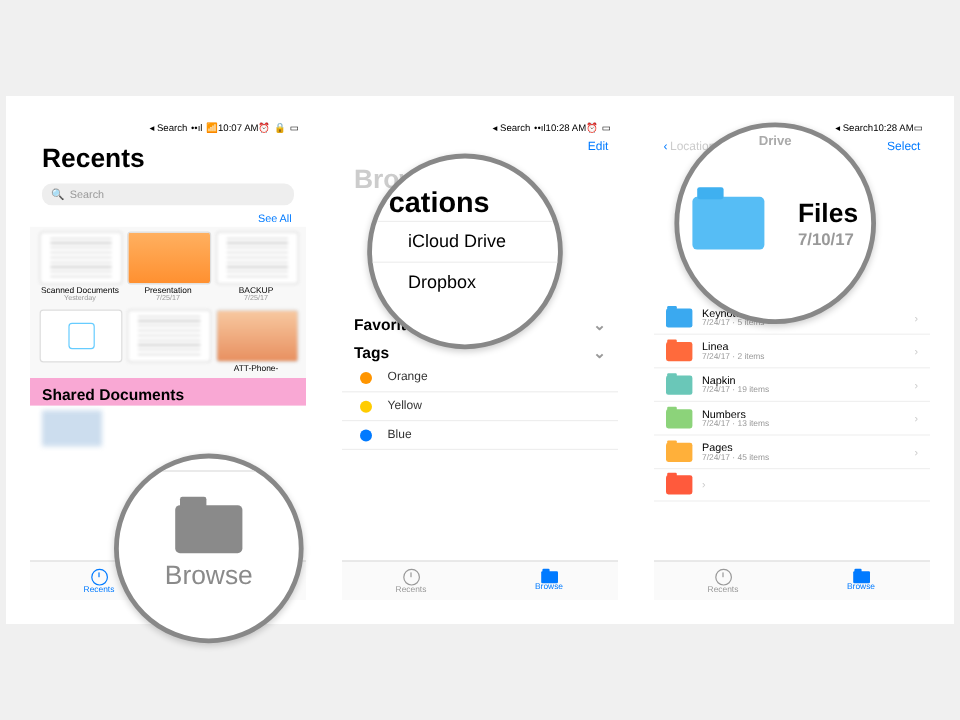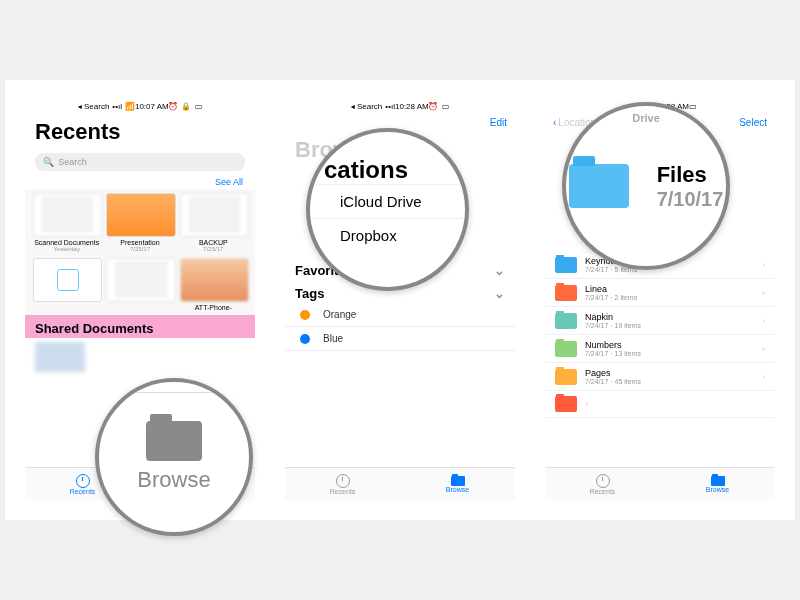--- a/index.html
+++ b/index.html
@@ -31,21 +31,21 @@
     width: 230px;
     height: 400px;
     background: #fff;
     position: relative;
     font-size: 9px;
     color: #333;
     overflow: hidden;
   }
   .status-bar {
     display: flex;
-    justify-content: center;
+    justify-content: flex-end;
     align-items: center;
     padding: 2px 6px;
     font-size: 8px;
     color: #000;
   }
   .status-left, .status-right { display: flex; align-items: center; gap: 3px; }
   .back-search { color:#000; }
   .nav-bar {
     display: flex;
     justify-content: space-between;
@@ -160,21 +160,21 @@
   .mag2 .cld { width:18px; height:12px; background:#2aa8ff; border-radius:50% 50% 40% 40%; }
   .mag2 .dbx { width:14px; height:12px; background:#0061ff; transform:rotate(45deg);}
 
   .mag3 { width:160px; height:160px; left:562px; top:102px;font-weight:bold; }
   .mag3 .row3 { display:flex; align-items:center; gap:28px; padding:0 10px;}
   .mag3 .bf {
     width:60px; height:44px; background:#56bdf5; border-radius:4px; position:relative;
   }
   .mag3 .bf::before{content:"";position:absolute;top:-8px;left:4px;width:22px;height:10px;background:#3fb0f0;border-radius:2px;}
   .mag3 .txts .t1 { font-size:22px; color:#000; }
-  .mag3 .txts .t2 { font-size:20px; color:#999; }
+  .mag3 .txts .t2 { font-size:14px; color:#999; }
   .mag3 .topbar { position:absolute; top:6px; left:0; right:0; text-align:center; font-size:11px; color:#aaa;}
 </style>
 </head>
 <body>
 
 <div class="board">
   <div class="screens">
 
     <div class="phone">
       <div class="status-bar">
@@ -274,20 +274,26 @@
       </div>
       <div class="section-h">
         <span>Tags</span>
         <span class="chev">⌄</span>
       </div>
       <div class="list-row">
           <span class="icon-slot">
             <span class="tag-dot" style="background:#ff9500"></span>
           </span>
           <span>Orange</span>
+        </div>
+      <div class="list-row">
+          <span class="icon-slot">
+            <span class="tag-dot" style="background:#ffcc00"></span>
+          </span>
+          <span>Yellow</span>
         </div>
       <div class="list-row">
           <span class="icon-slot">
             <span class="tag-dot" style="background:#007aff"></span>
           </span>
           <span>Blue</span>
         </div>
 
       <div class="tabbar">
         <div class="tab">

